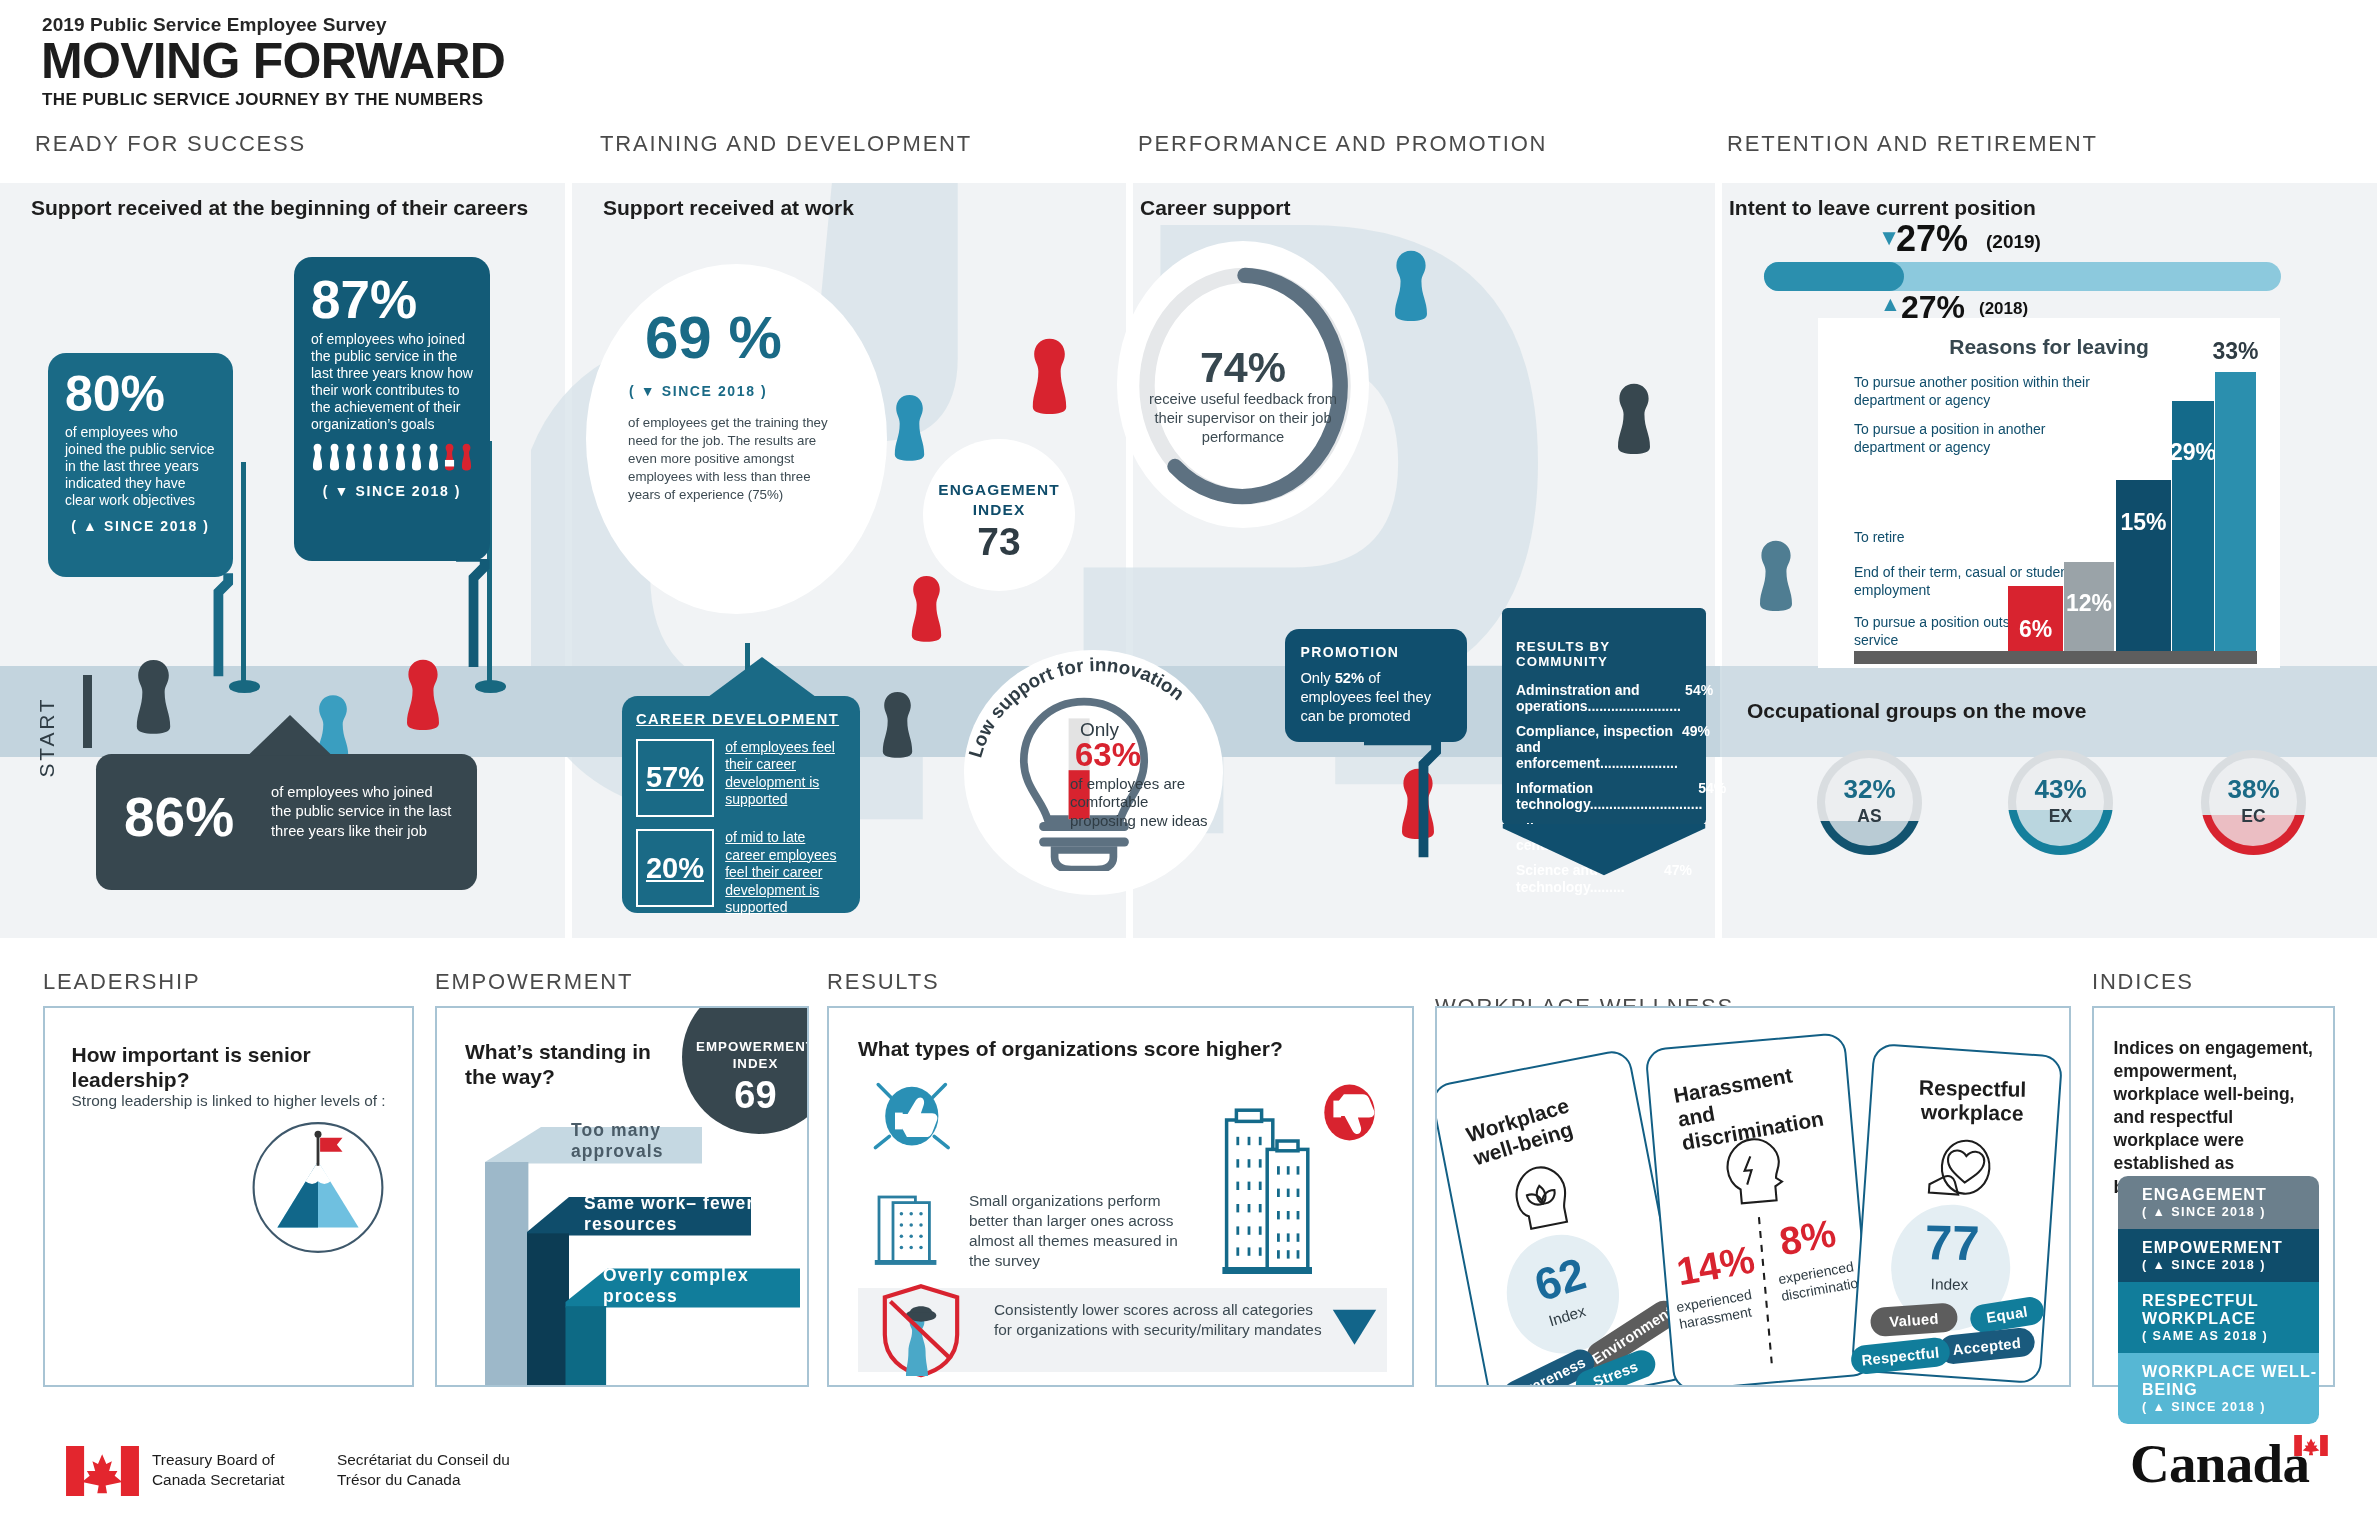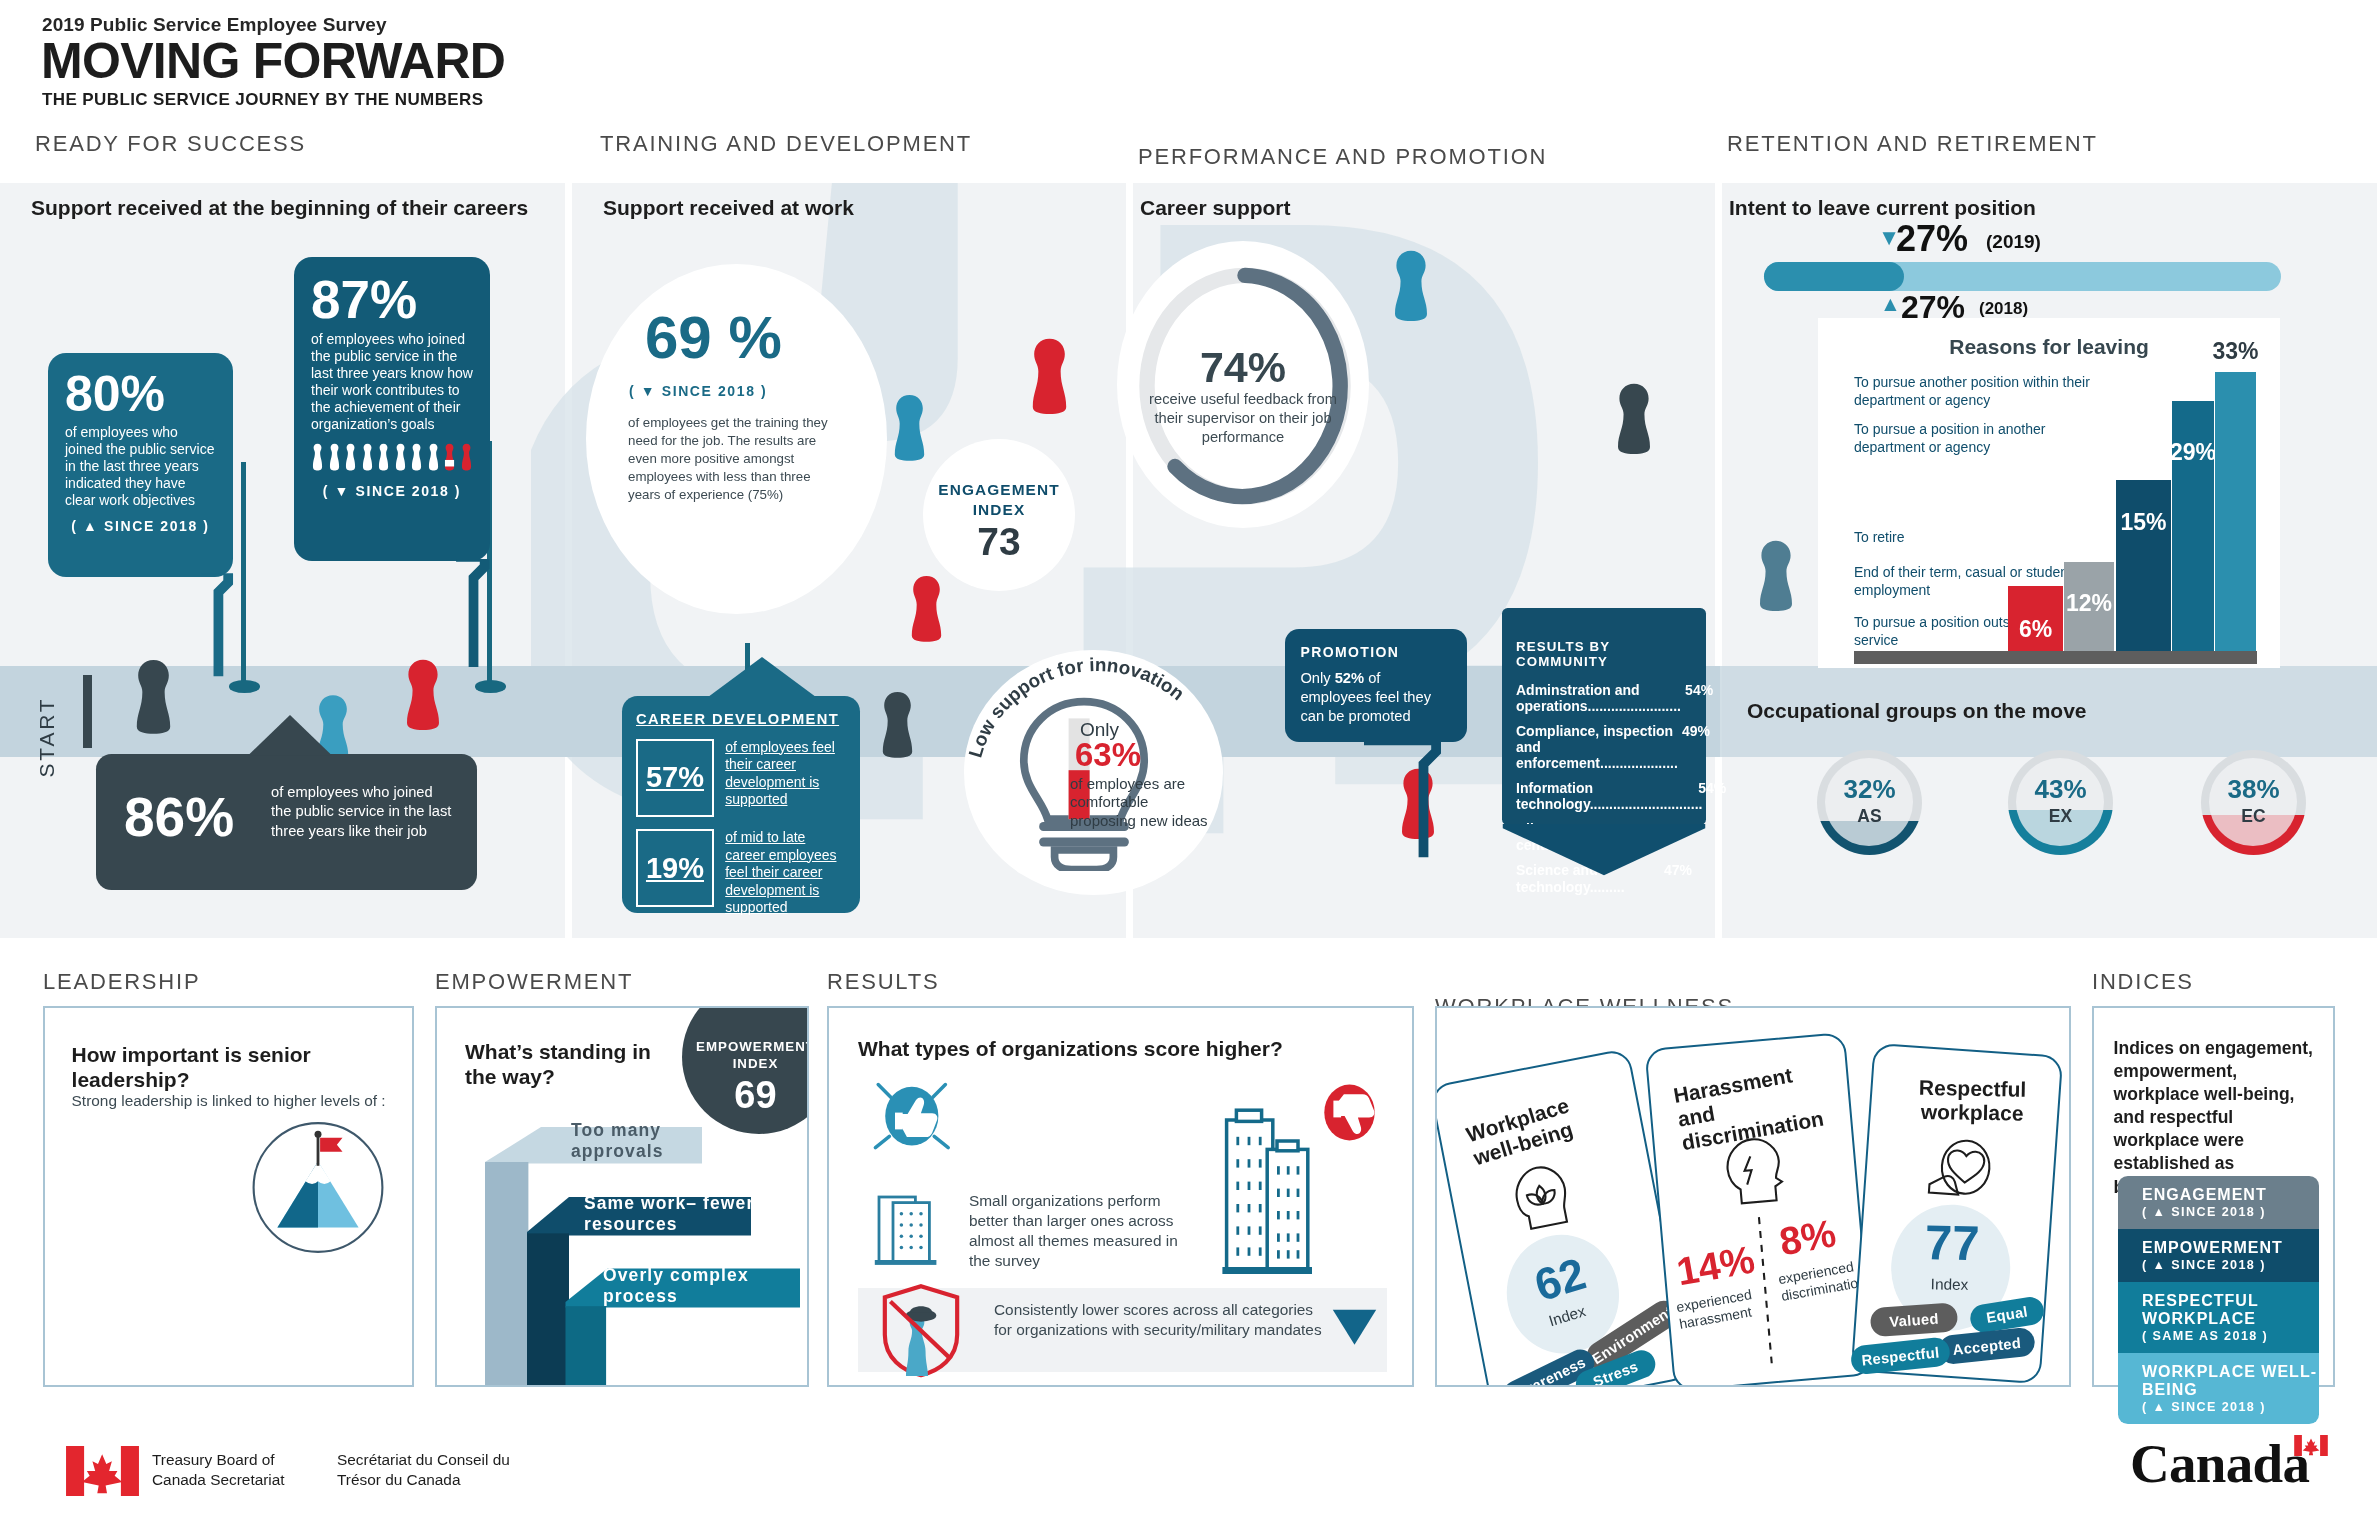--- a/index.html
+++ b/index.html
@@ -167,21 +167,21 @@
 </svg>
 <svg class="abs pawn" style="left:1399px;top:766px;" width="38" height="73" viewBox="0 0 54 105">
   <path d="M27 4 c13 0 21 10 21 21 c0 10 -6 14 -6 23 c0 21 8 28 8 47 c0 8 -11 10 -23 10 c-12 0 -23 -2 -23 -10 c0 -19 8 -26 8 -47 c0 -9 -6 -13 -6 -23 c0 -11 8 -21 21 -21z" fill="#d8232f"></path>
 </svg>
 <svg class="abs pawn" style="left:1757px;top:538px;" width="38" height="73" viewBox="0 0 54 105">
   <path d="M27 4 c13 0 21 10 21 21 c0 10 -6 14 -6 23 c0 21 8 28 8 47 c0 8 -11 10 -23 10 c-12 0 -23 -2 -23 -10 c0 -19 8 -26 8 -47 c0 -9 -6 -13 -6 -23 c0 -11 8 -21 21 -21z" fill="#4f7d92"></path>
 </svg>
 
 <div class="abs sect-head" style="left:35px;top:131px;">READY FOR SUCCESS</div>
 <div class="abs sect-head" style="left:600px;top:131px;">TRAINING AND DEVELOPMENT</div>
-<div class="abs sect-head" style="left:1138px;top:144px;">PERFORMANCE AND PROMOTION</div>
+<div class="abs sect-head" style="left:1138px;top:131px;">PERFORMANCE AND PROMOTION</div>
 <div class="abs sect-head" style="left:1727px;top:131px;">RETENTION AND RETIREMENT</div>
 
 <div class="abs panel-title" style="left:31px;top:196px;">Support received at the beginning of their careers</div>
 
 <div class="abs bub" style="left:48px;top:353px;width:185px;height:224px;background:#1a6a86;padding:18px 17px 0 17px;">
   <div class="big" style="font-size:50px;">80%</div>
   <div class="txt" style="font-size:14px;margin-top:5.6px;">of employees who joined the public service in the last three years indicated they have clear work objectives</div>
   <div class="since" style="margin-top:8.4px;text-align:center;">( ▲ SINCE 2018 )</div>
 </div>
 <svg class="abs" style="left:201px;top:573px;" width="39" height="105" viewBox="0 0 56 150">
@@ -253,21 +253,21 @@
 <svg class="abs" style="left:706px;top:657px;" width="112" height="42" viewBox="0 0 160 60">
   <path d="M80 0 L158 58 H2 z" fill="#1a6a86"></path>
 </svg>
 <div class="abs cdbox" style="left:622px;top:696px;width:238px;height:217px;padding:15.4px 14px;text-decoration:underline;">
   <div style="font-size:14.7px;font-weight:bold;letter-spacing:1.4px;">CAREER DEVELOPMENT</div>
   <div style="display:flex;gap:11.2px;margin-top:11.2px;">
     <div class="sqpct">57%</div>
     <div style="font-size:14px;line-height:1.25;flex:1;">of employees feel their career development is supported</div>
   </div>
   <div style="display:flex;gap:11.2px;margin-top:12.6px;">
-    <div class="sqpct">19%</div>
+    <div class="sqpct">20%</div>
     <div style="font-size:14px;line-height:1.25;flex:1;">of mid to late career employees feel their career development is supported</div>
   </div>
 </div>
 
 <div class="abs circ" style="left:964px;top:650px;width:259px;height:245px;border-radius:50%;"></div>
 <svg class="abs" style="left:959px;top:649px;" width="273" height="140" viewBox="0 0 390 200">
   <defs>
       <path id="arcp" d="M28 175 A170 162 0 0 1 362 155"></path>
     </defs>
   <text font-size="27" font-weight="bold" fill="#2f3c44" font-family="Liberation Sans, sans-serif">

